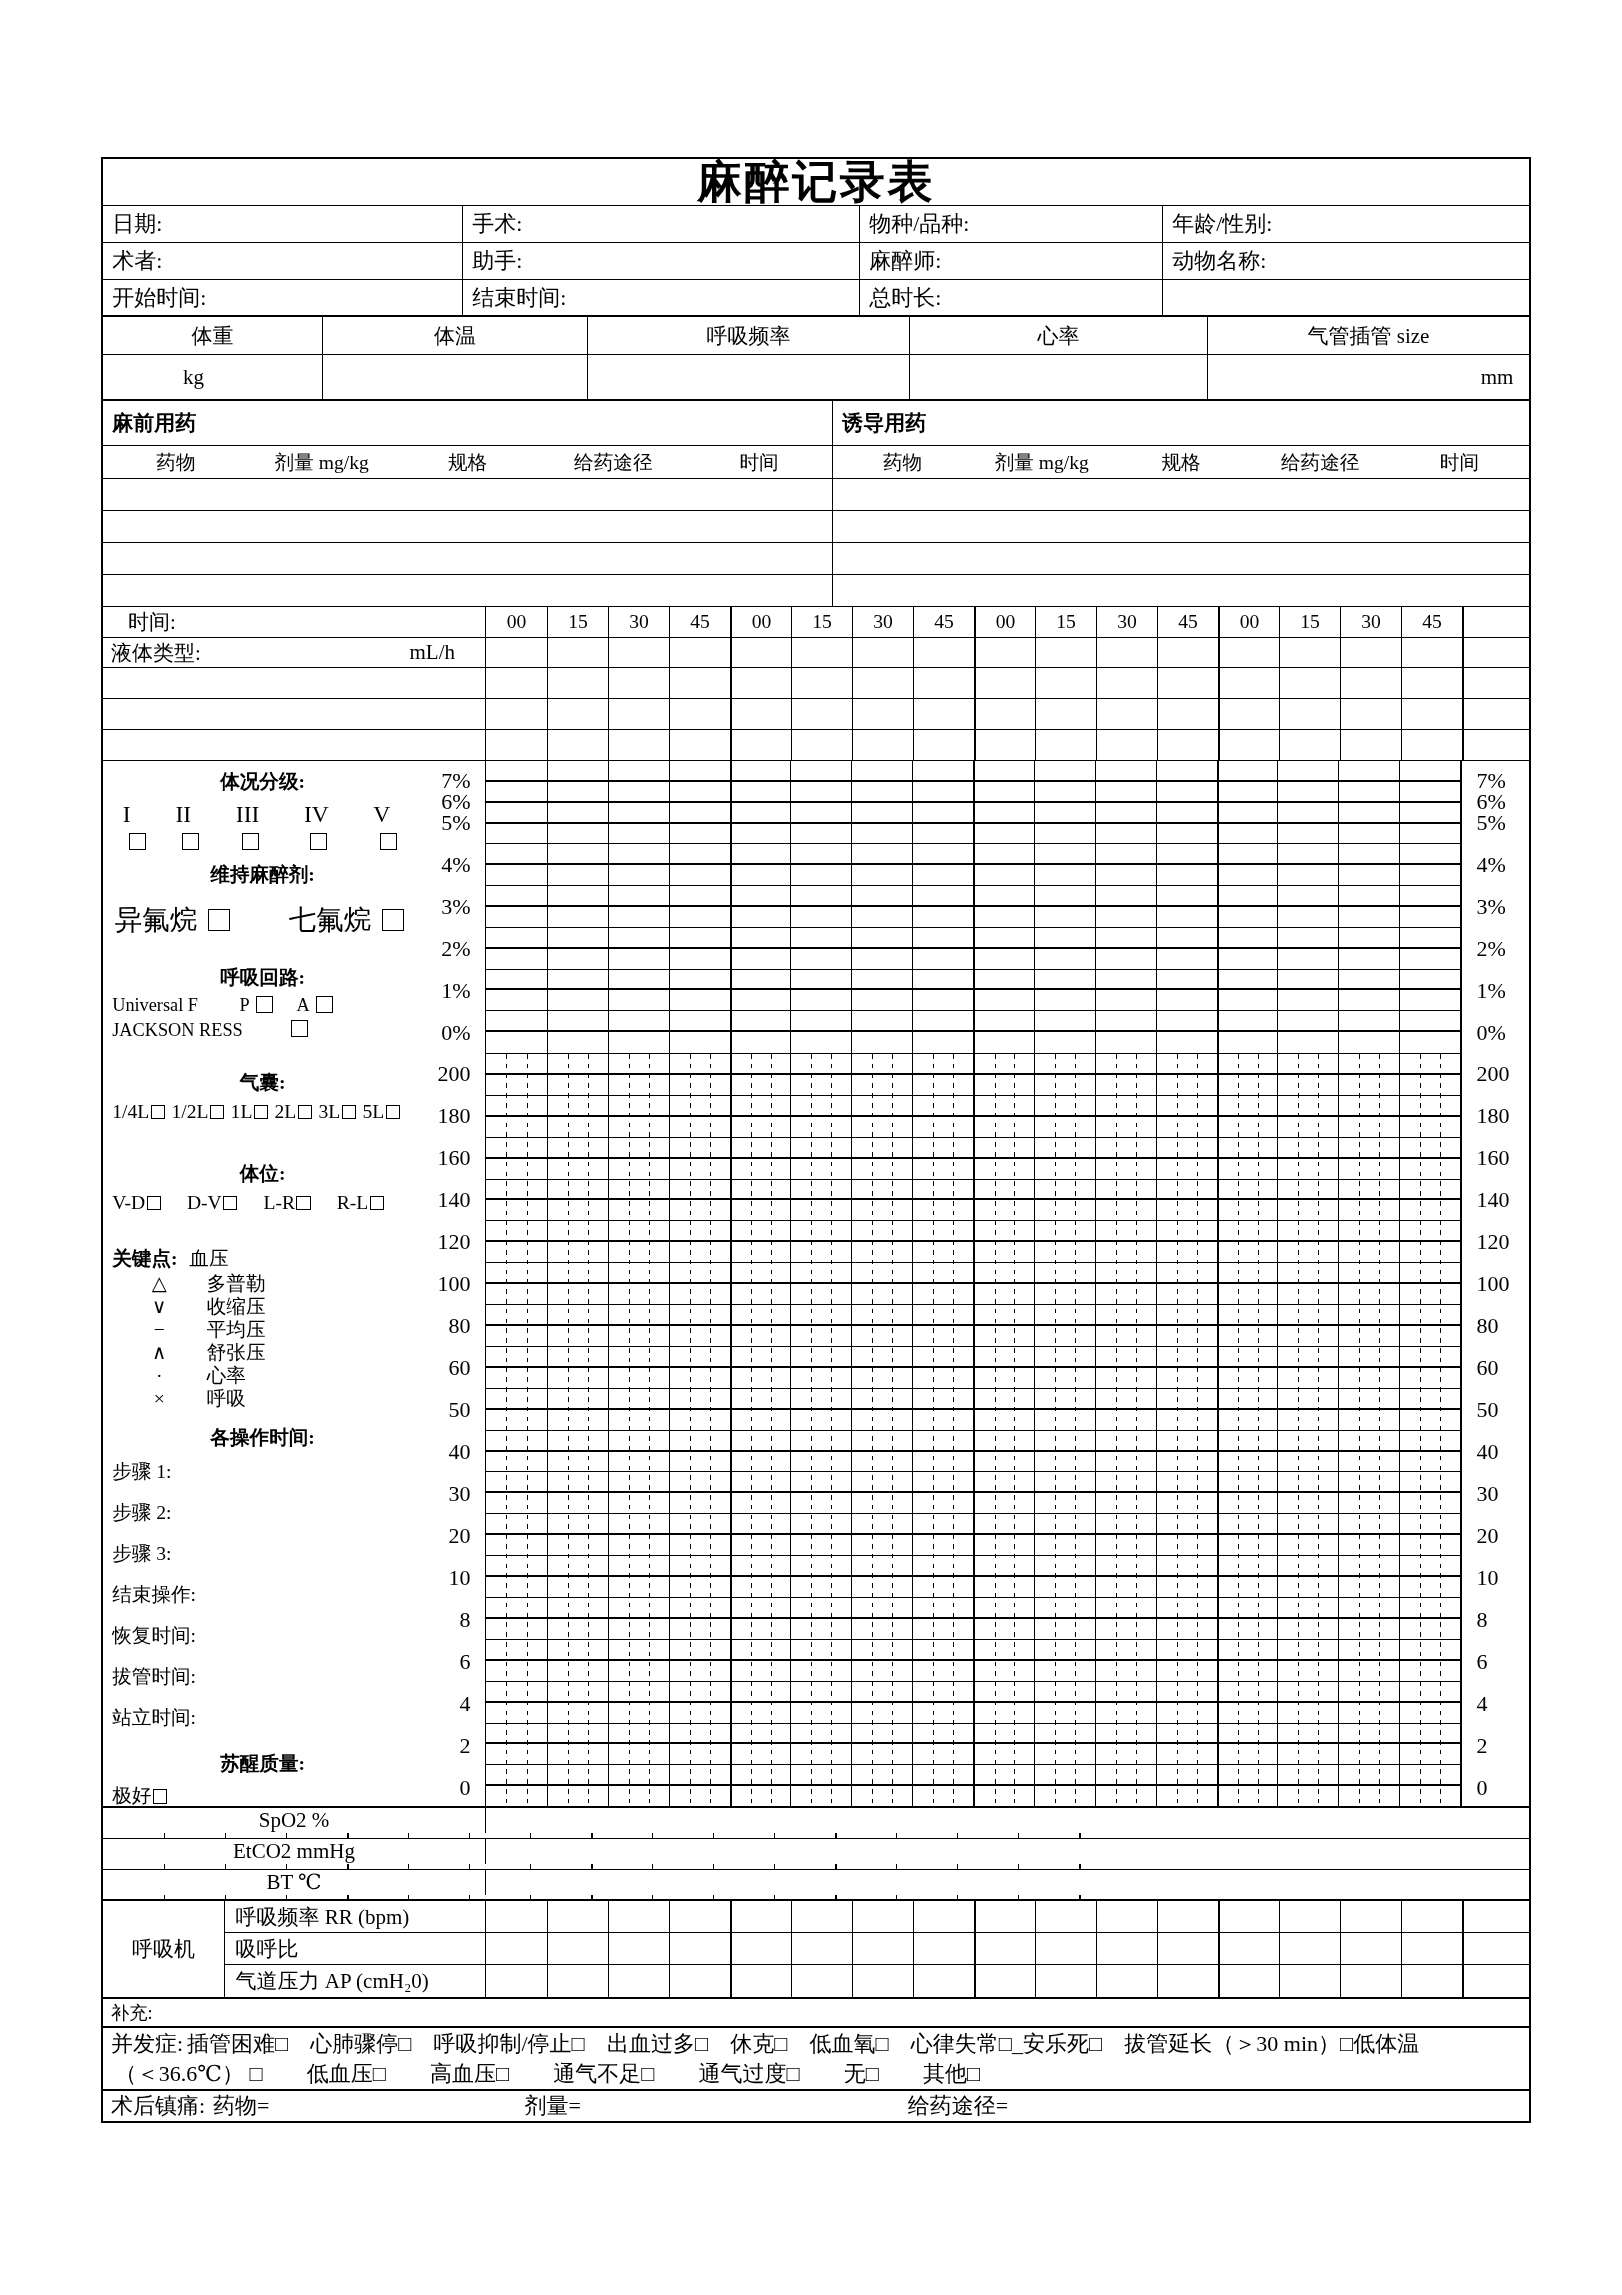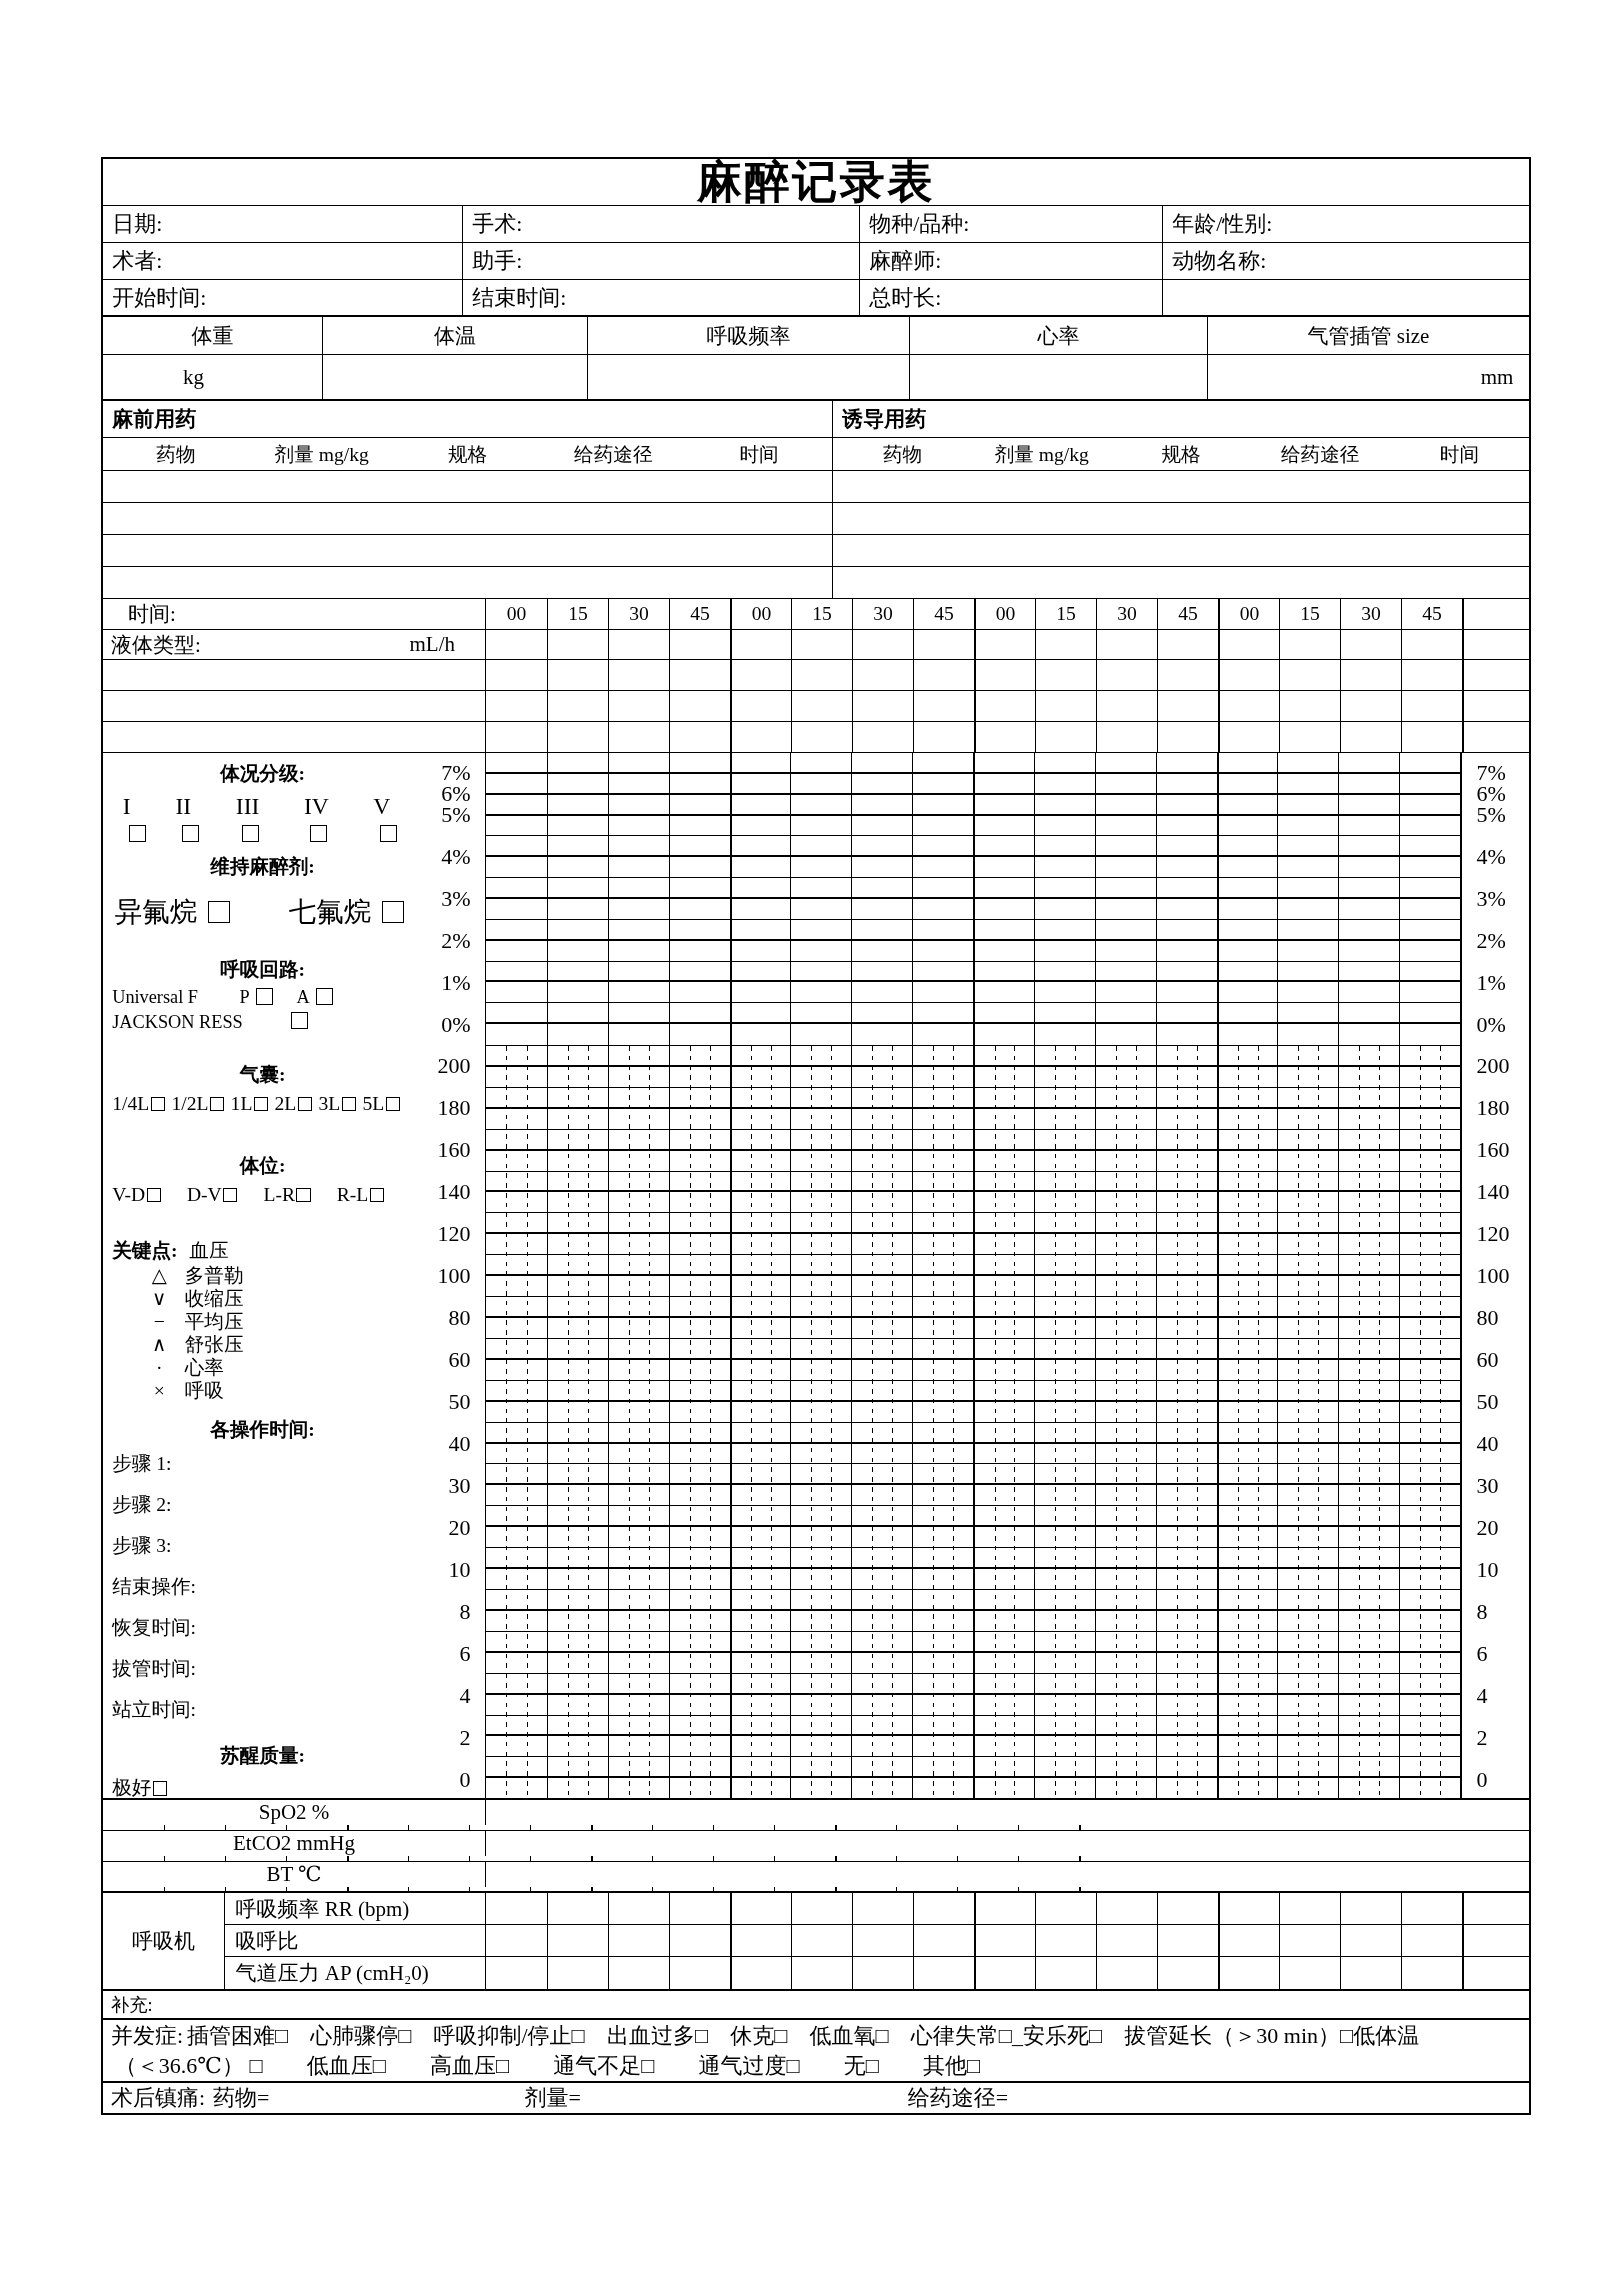--- a/index.html
+++ b/index.html
@@ -31,21 +31,21 @@
   .vhead .vcell:nth-of-type(4), .vunits .vcell:nth-of-type(4) { width:298px; }
   .vhead .vcell:nth-of-type(5), .vunits .vcell:nth-of-type(5) { flex:1; }
   .vunits { height:46px; border-bottom-width:2.6px; }
   .vunits .vcell { justify-content:flex-end; }
   .vunits .u1 { padding-right:118px; }
   .vunits .u5 { padding-right:15.7px; }
 
   
   .mhalf-l { width:730px; border-right:1.3px solid #000; display:flex; align-items:center; }
   .mhalf-r { flex:1; display:flex; align-items:center; }
-  .mtitle { height:37px; }
+  .mtitle { height:45px; }
   .mtitle span { font-weight:bold; font-size:21px; padding-left:9.2px; }
   .mcols { height:33px; }
   .mcols .mcol { flex:1; text-align:center; font-size:19.6px; }
   .mrow { height:32px; }
   .mrow:nth-of-type(4) { border-bottom-width:2px; }
 
   
   .crow { display:flex; border-bottom:1.3px solid #000; }
   .rlabel { width:383px; border-right:1.3px solid #000; display:flex; align-items:center; font-size:21px; }
   .cells { flex:1; display:flex; }
@@ -114,21 +114,21 @@
   .sb-circ-row .gap2 { display:inline-block; width:19.6px; }
   .sb-bag { margin-top:27.5px; }
   .sb-bag-row { font-size:19.6px; margin-top:5.2px; display:flex; gap:6.5px; }
   .sb-pos { margin-top:37px; }
   .sb-pos-row { font-size:19.6px; margin-top:5.2px; display:flex; gap:26px; }
   .sb-key { margin-top:31px; }
   .sb-key-head { display:flex; gap:11.8px; align-items:baseline; }
   .sb-key-sub { font-size:19.6px; }
   .kitem { display:flex; font-size:19.6px; line-height:23px; padding-left:27.5px; }
   .kitem .sym { width:39px; text-align:center; }
-  .kitem .klab { margin-left:6px; }
+  .kitem .klab { margin-left:28px; }
   .sb-opt { margin-top:14.4px; }
   .sb-opt .oitem { font-size:19.6px; line-height:41px; }
   .sb-rec { margin-top:11.8px; }
   .sb-rec .ritem { font-size:19.6px; line-height:37px; }
   .sb-rec .ritem:nth-of-type(even) { padding-left:27.5px; }
 
   
   .mon .crow { height:31px;flex-direction:column; }
   .mon .crow:last-of-type { border-bottom-width:2px; }
   .mon .rlabel { justify-content:center; font-size:21px; }

